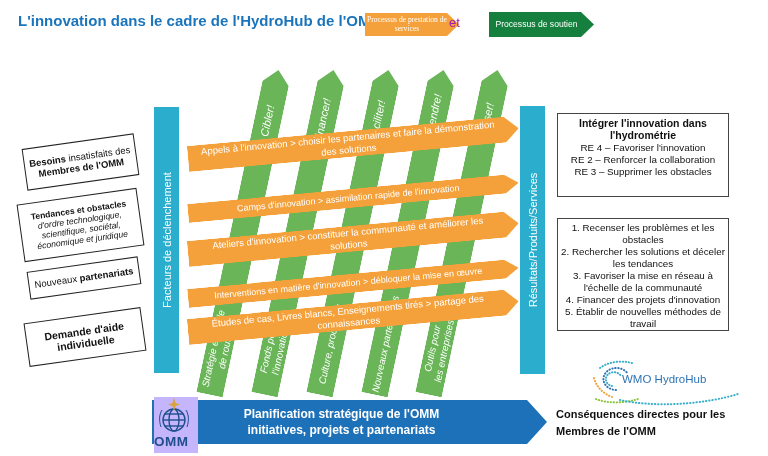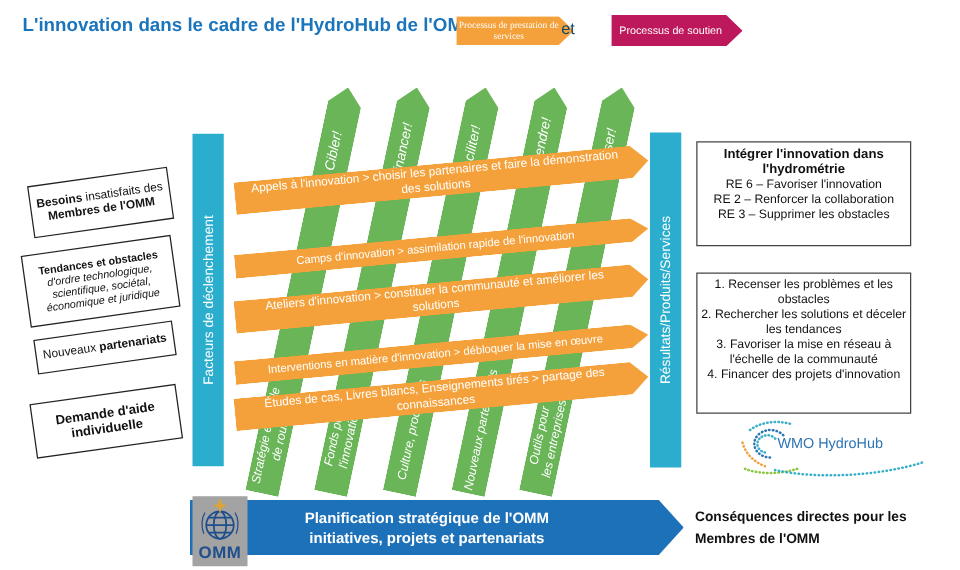--- a/index.html
+++ b/index.html
@@ -5,23 +5,23 @@
   html,body{margin:0;padding:0;background:#fff;}
   .canvas{position:relative;width:768px;height:456px;background:#fff;overflow:hidden;
           font-family:"Liberation Sans",sans-serif;}
 
   
   .title{position:absolute;left:18px;top:12px;font-size:15px;font-weight:bold;color:#1B75BC;white-space:nowrap;}
   .hbadge{position:absolute;color:#fff;text-align:center;display:flex;flex-direction:column;
           justify-content:center;line-height:1.18;box-sizing:border-box;padding-right:10px;}
   .hbadge.orange{left:365px;top:13px;width:94px;height:23px;background:#F5A13B;font-size:7.6px;
           clip-path:polygon(0 0,calc(100% - 12px) 0,100% 50%,calc(100% - 12px) 100%,0 100%);font-family:Liberation Serif, serif;}
-  .hbadge.green{left:489px;top:12px;width:105px;height:25px;background:#be185d;font-size:8.6px;
+  .hbadge.green{left:489px;top:12px;width:105px;height:25px;background:#15803d;font-size:8.6px;
           clip-path:polygon(0 0,calc(100% - 13px) 0,100% 50%,calc(100% - 13px) 100%,0 100%);}
-  .et{position:absolute;left:449px;top:15px;font-size:13px;font-weight:normal;color:#0c4a6e;}
+  .et{position:absolute;left:449px;top:15px;font-size:13px;font-weight:normal;color:#a21caf;}
 
   
   .tbox{position:absolute;background:#fff;border:1.2px solid #222;text-align:center;color:#111;
         transform:rotate(-8deg);display:flex;flex-direction:column;justify-content:center;
         line-height:1.18;padding:2px 3px;box-sizing:border-box;}
   .tb1{left:24px;top:141px;width:113px;height:42px;font-size:9.5px;}
   .tb2{left:20px;top:196px;width:121px;height:58px;font-size:8.6px;}
   .tb3{left:28px;top:264px;width:112px;height:28px;font-size:9.5px;}
   .tb4{left:26px;top:315px;width:118px;height:44px;font-size:10.5px;}
 
@@ -59,24 +59,24 @@
   .rboxA{top:113px;height:84px;}
   .rboxB{top:218px;height:113px;}
   .btitle{font-weight:bold;font-size:10.5px;line-height:1.15;margin-bottom:1px;}
   .bline{font-size:9.8px;line-height:1.22;}
 
   
   .barrow{position:absolute;left:152px;top:400px;width:395px;height:44px;background:#1D71B8;z-index:5;
         clip-path:polygon(0 0,calc(100% - 20px) 0,100% 50%,calc(100% - 20px) 100%,0 100%);
         color:#fff;font-weight:bold;font-size:12px;text-align:center;display:flex;flex-direction:column;
         justify-content:center;line-height:1.35;padding-right:16px;box-sizing:border-box;align-items:center;}
-  .ommpanel{position:absolute;left:154px;top:397px;width:44px;height:56px;background:#a3a3a3;z-index:6;
-        display:flex;flex-direction:column;align-items:center;justify-content:flex-start;}
+  .ommpanel{position:absolute;left:154px;top:397px;width:44px;height:56px;background:#c4b5fd;z-index:6;
+        display:flex;flex-direction:column;justify-content:flex-start;}
   .ommlabel{font-size:13.5px;font-weight:bold;color:#1F4E8C;line-height:1;margin-top:-2px;letter-spacing:0.5px;}
-  .hydrologo{position:absolute;left:586px;top:332px;width:162px;height:52px;}
+  .hydrologo{position:absolute;left:586px;top:356px;width:162px;height:52px;}
   .hydrotext{position:absolute;left:36px;top:17px;font-size:11.5px;color:#2E74B5;white-space:nowrap;}
   .conseq{position:absolute;left:556px;top:406px;width:212px;text-align:left;font-weight:bold;
         font-size:11px;color:#111;line-height:1.5;}
 </style>
 </head>
 <body>
 
 <div class="canvas">
 
   <div class="title">L'innovation dans le cadre de l'HydroHub de l'OMM</div>
@@ -155,29 +155,30 @@
   </div>
   <div class="obar ob4">
     <span class="oneline">Interventions en matière d'innovation &gt; débloquer la mise en œuvre</span>
   </div>
   <div class="obar ob5">
     <span>Études de cas, Livres blancs, Enseignements tirés &gt; partage des connaissances</span>
   </div>
 
   <div class="rbox rboxA">
     <div class="btitle">Intégrer l'innovation dans l'hydrométrie</div>
-    <div class="bline">RE 6 – Favoriser l'innovation</div>
+    <div class="bline">RE 4 – Favoriser l'innovation</div>
     <div class="bline">RE 2 – Renforcer la collaboration</div>
     <div class="bline">RE 3 – Supprimer les obstacles</div>
   </div>
   <div class="rbox rboxB">
     <div class="bline">1. Recenser les problèmes et les obstacles</div>
     <div class="bline">2. Rechercher les solutions et déceler les tendances</div>
     <div class="bline">3. Favoriser la mise en réseau à l'échelle de la communauté</div>
     <div class="bline">4. Financer des projets d'innovation</div>
+    <div class="bline">5. Établir de nouvelles méthodes de travail</div>
   </div>
 
   <div class="hydrologo">
     <svg width="162" height="52" viewBox="0 0 162 52">
       <g fill="none" stroke-linecap="round">
         <path d="M30,34 a13,11 0 1 1 12,-16" stroke="#2E74B5" stroke-width="2" stroke-dasharray="0.4 2.6"></path>
         <path d="M26,30 a8,7 0 1 1 9,-10" stroke="#3AAFC9" stroke-width="2" stroke-dasharray="0.4 2.4"></path>
         <path d="M8,22 C10,30 16,37 26,41" stroke="#F5A13B" stroke-width="2" stroke-dasharray="0.4 2.6"></path>
         <path d="M10,43 C22,48 40,47 52,43" stroke="#8CC63F" stroke-width="2" stroke-dasharray="0.4 2.6"></path>
         <path d="M34,44 C70,52 120,48 152,38" stroke="#3AAFC9" stroke-width="2" stroke-dasharray="0.4 2.8"></path>

